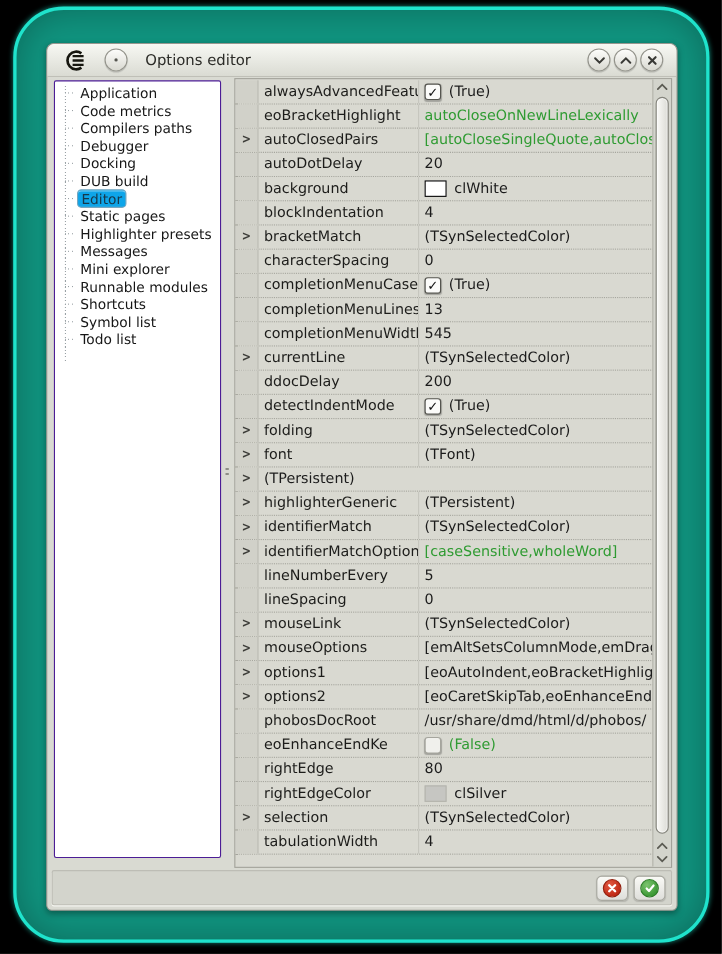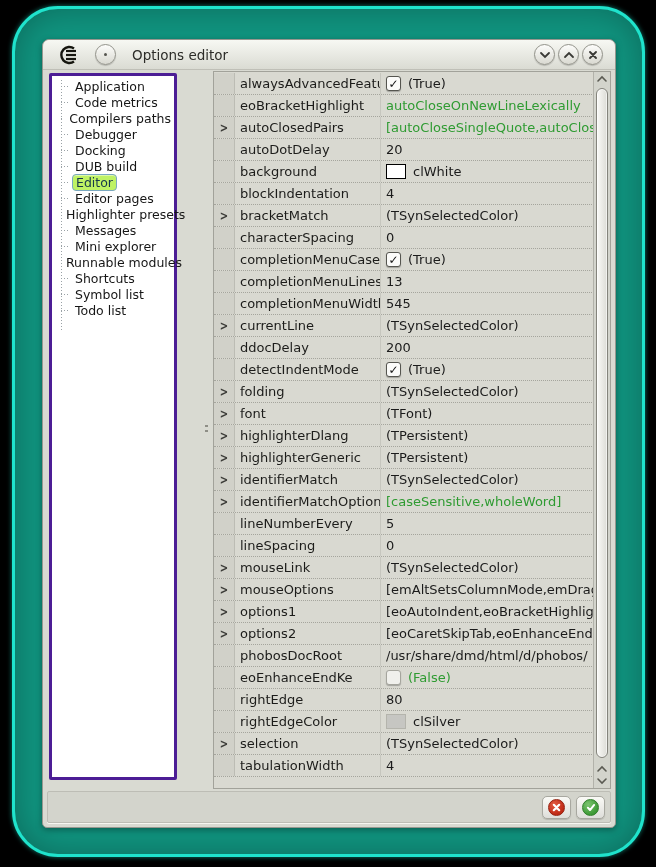--- a/index.html
+++ b/index.html
@@ -26,30 +26,30 @@
   .round-btn { width:21px; height:21px; border-radius:50%;
                background:linear-gradient(#fdfdfb,#d9d9d1);
                border:1px solid #93938b; box-shadow:0 1px 1px rgba(0,0,0,.18);
                display:flex; align-items:center; justify-content:center; }
   .pin-btn { margin-left:14px; }
   .pin-dot { width:3px; height:3px; border-radius:50%; background:#55554f; }
   .title-text { margin-left:16px; font-size:13.5px; color:#2c2c28; }
   .tb-right { margin-left:auto; display:flex; gap:3px; }
 
   
-  .sidebar { position:absolute; left:6px; top:33px; width:128px; height:707px;
-             background:#fff; border:3px solid #4c1d95; border-radius:2px; }
+  .sidebar { position:absolute; left:6px; top:33px; width:152px; height:707px;
+             background:#fff; border:1px solid #4c1d95; border-radius:2px; }
   .treeline { position:absolute; left:9px; top:4px; width:1px; height:252px;
               background-image:repeating-linear-gradient(to bottom,#9aa2a6 0 1px,transparent 1px 3px); }
   .tree-items { position:absolute; left:0; top:2px; right:0; }
   .tree-item { height:16px; display:flex; align-items:center; font-size:12.5px; color:#161616; }
   .tree-item .stub { width:9px; height:1px; margin-left:9px;
               background-image:repeating-linear-gradient(to right,#9aa2a6 0 1px,transparent 1px 3px); }
   .tree-item .lbl { margin-left:2px; padding:0 3px; line-height:15px; white-space:nowrap; }
-  .tree-item.selected .lbl { background:#bef264; border:1px solid #79a7bf; border-radius:4px;
+  .tree-item.selected .lbl { background:#0ea5e9; border:1px solid #79a7bf; border-radius:4px;
               color:#17384a; box-shadow:inset 0 1px 0 rgba(255,255,255,.45); }
 
   
   .splitter { position:absolute; left:158px; top:33px; width:12px; height:707px; }
   .splitter .grip { position:absolute; left:4px; top:352px; width:3px; height:8px;
               background-image:repeating-linear-gradient(to bottom,#8e8e86 0 2px,transparent 2px 5px); }
 
   
   .propgrid { position:absolute; left:170px; top:31px; width:398px; height:718px;
               background:#d9d9d1; border:1px solid #a2a29a; overflow:hidden; }
@@ -161,21 +161,21 @@
           <div class="tree-item">
             <span class="stub"></span>
             <span class="lbl">DUB build</span>
           </div>
           <div class="tree-item selected">
             <span class="stub"></span>
             <span class="lbl">Editor</span>
           </div>
           <div class="tree-item">
             <span class="stub"></span>
-            <span class="lbl">Editor pages</span>
+            <span class="lbl">Static pages</span>
           </div>
           <div class="tree-item">
             <span class="stub"></span>
             <span class="lbl">Highlighter presets</span>
           </div>
           <div class="tree-item">
             <span class="stub"></span>
             <span class="lbl">Messages</span>
           </div>
           <div class="tree-item">
@@ -330,21 +330,20 @@
             </div>
             <div class="cell-name">font</div>
             <div class="cell-value">
               <span class="vtext">(TFont)</span>
             </div>
           </div>
           <div class="grid-row">
             <div class="cell-arrow">
               <span class="expand">&gt;</span>
             </div>
-            <div class="cell-name">highlighterDlang</div>
             <div class="cell-value">
               <span class="vtext">(TPersistent)</span>
             </div>
           </div>
           <div class="grid-row">
             <div class="cell-arrow">
               <span class="expand">&gt;</span>
             </div>
             <div class="cell-name">highlighterGeneric</div>
             <div class="cell-value">

